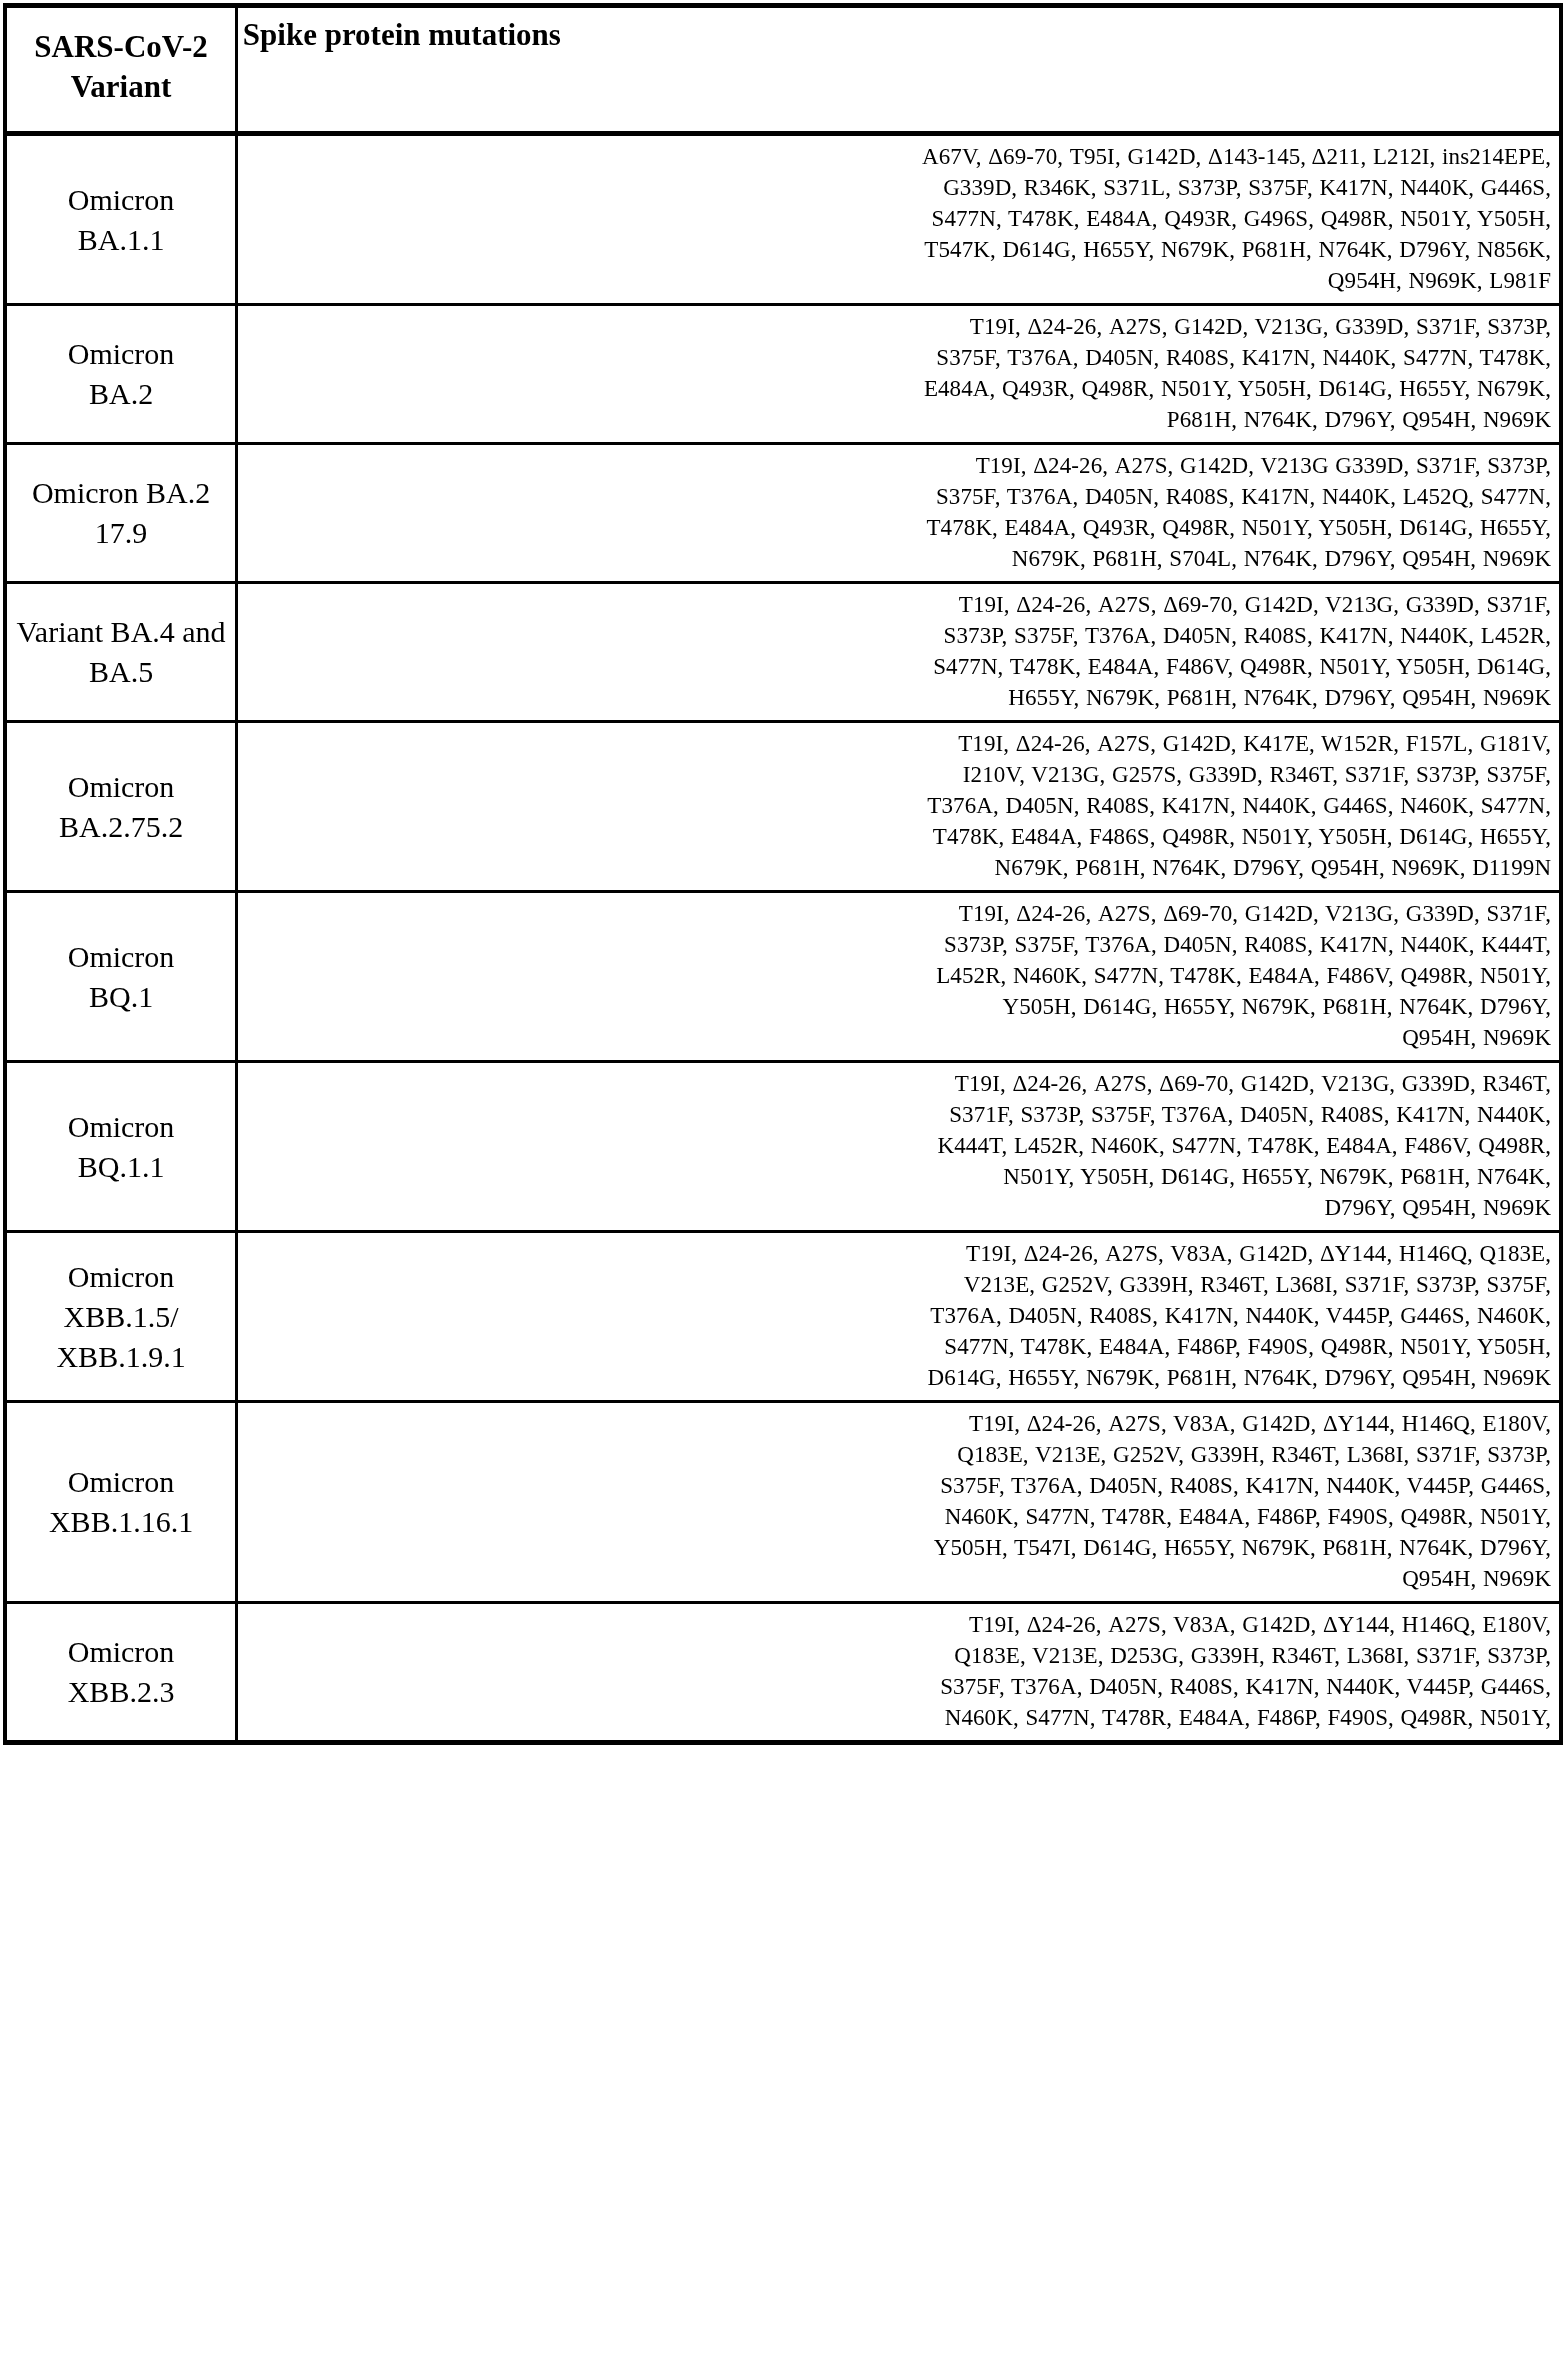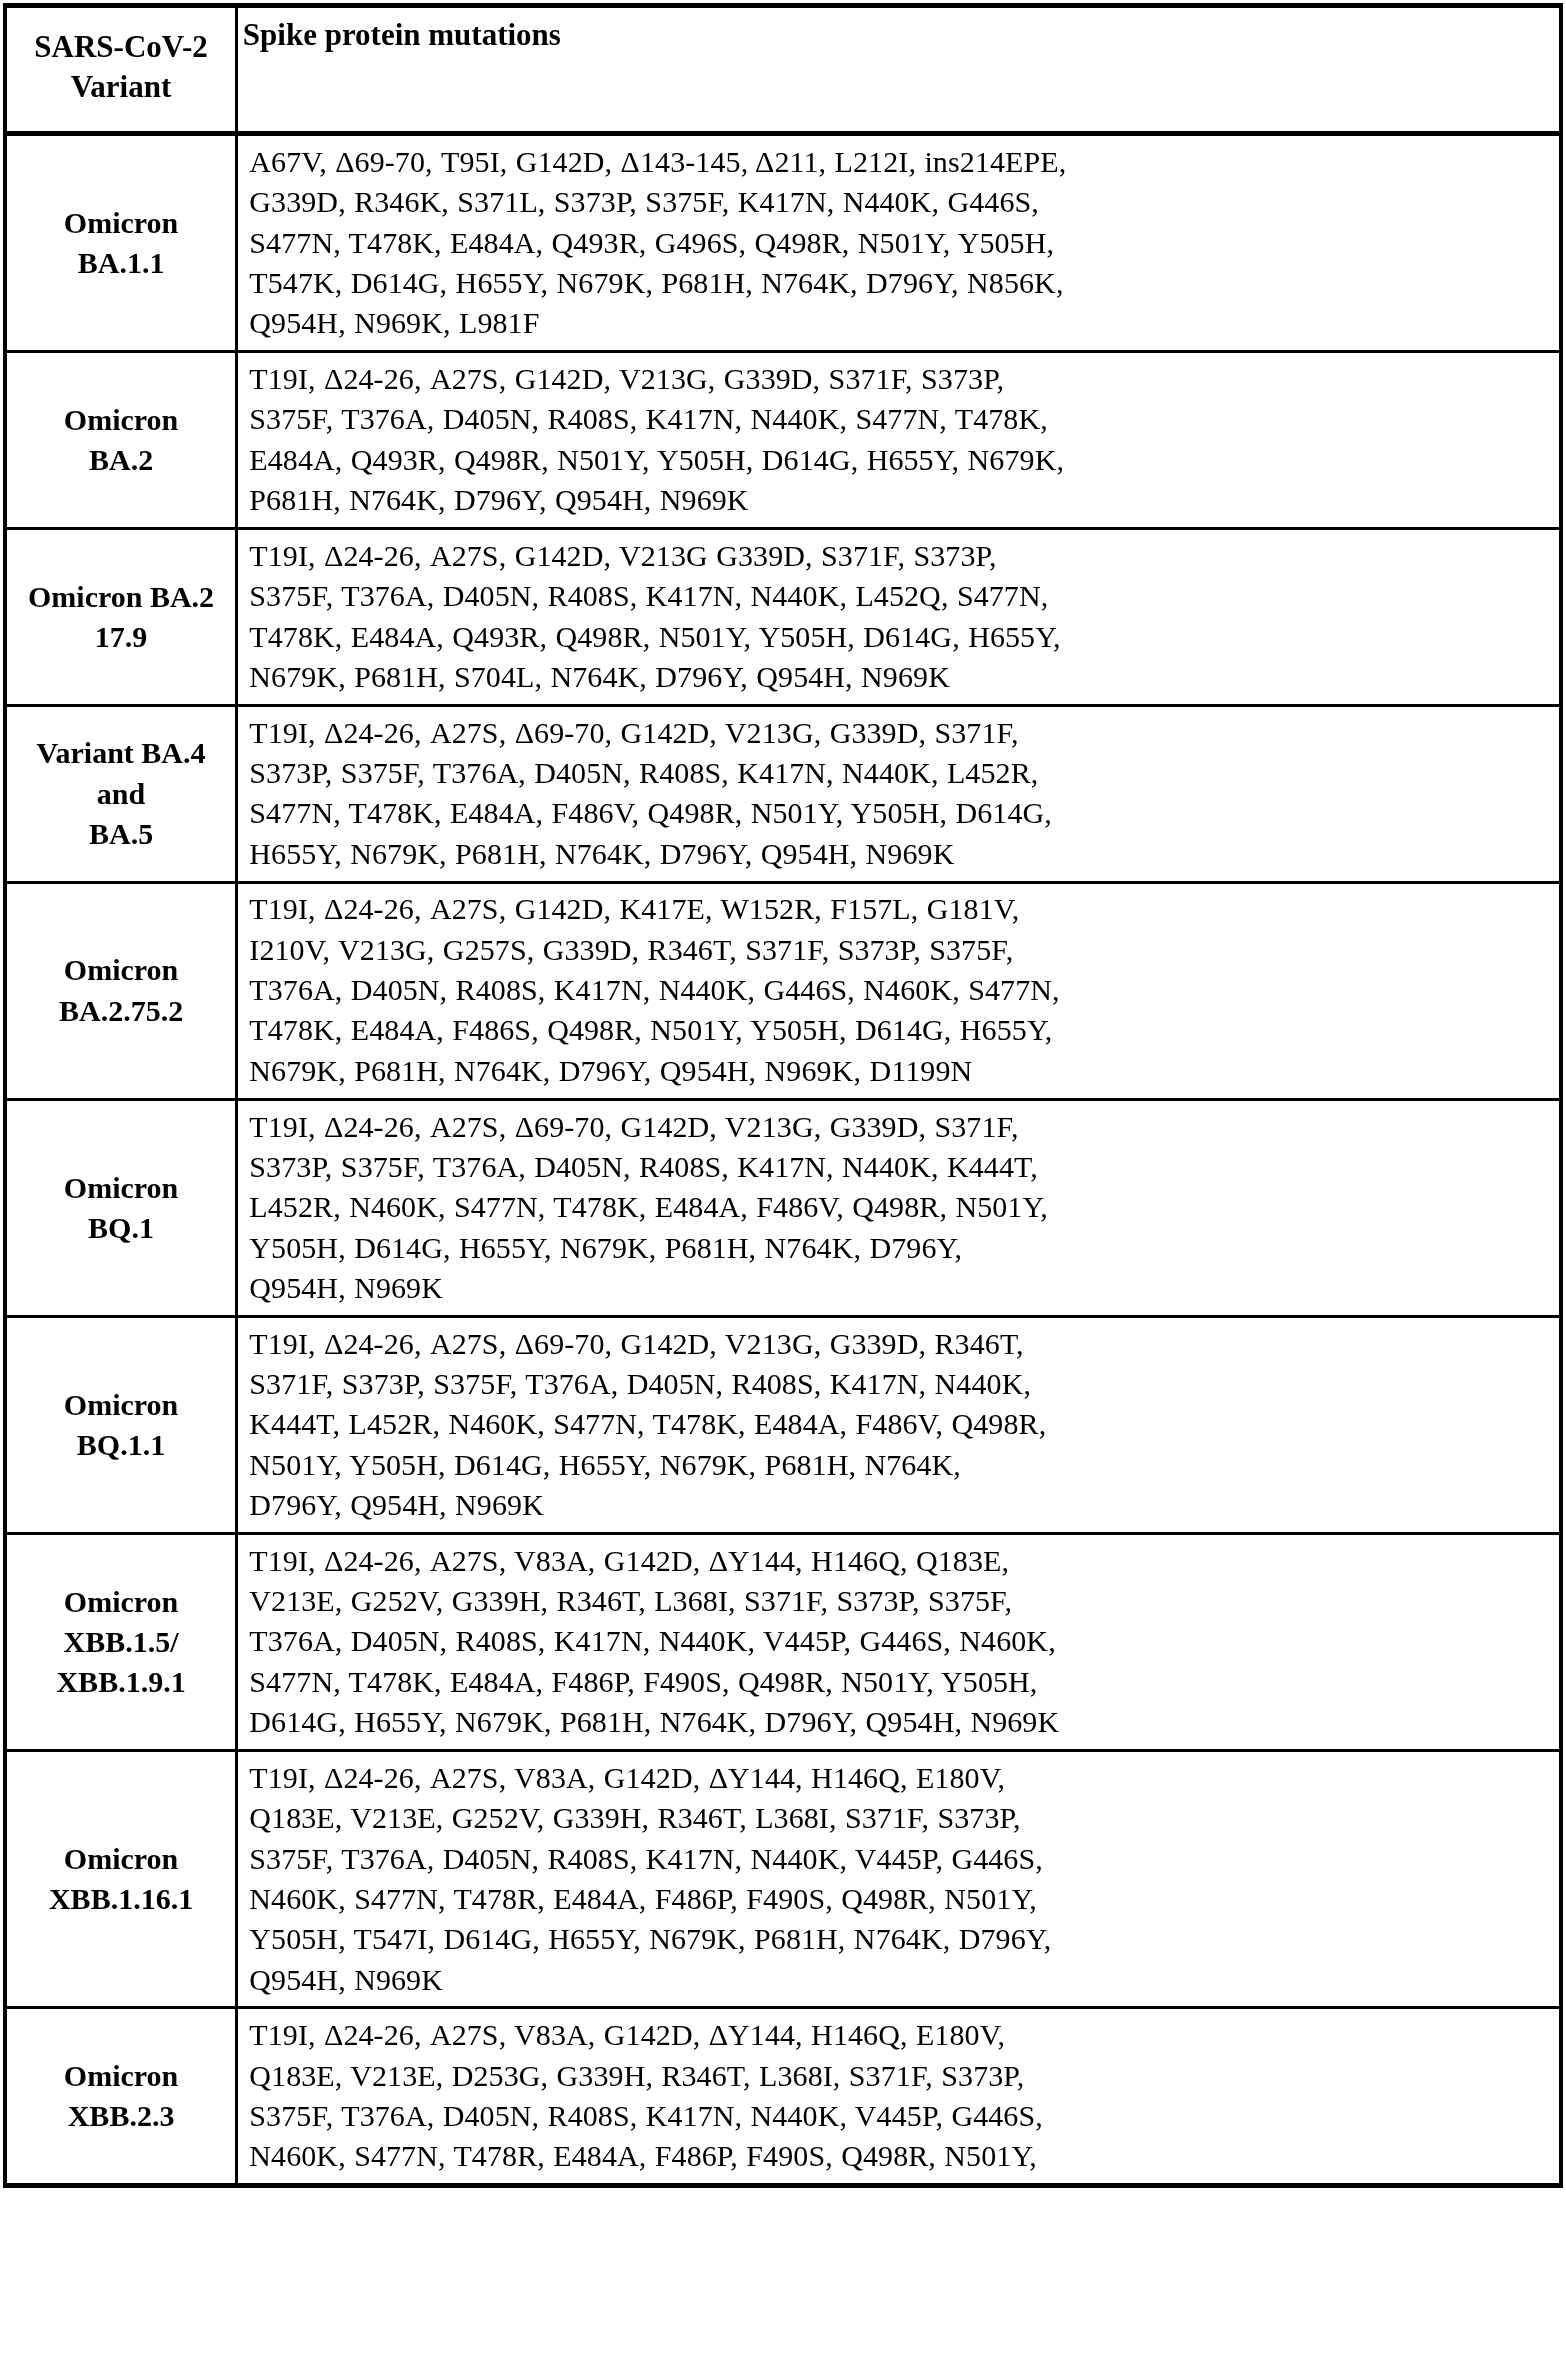--- a/index.html
+++ b/index.html
@@ -65,31 +65,31 @@
   }
 
   tbody td {
     vertical-align: middle;
     padding: 0;
   }
 
   td.variant-cell {
     border-right: 3.3px solid #000;
     text-align: center;
-    font-weight: bold;
+    font-weight: normal;
     font-size: 30px;
     line-height: 1.34;
     padding: 5px 3.3px;
     white-space: pre-line;
   }
 
   td.mutations-cell {
-    text-align: left;
+    text-align: right;
     font-weight: normal;
-    font-size: 30px;
+    font-size: 23px;
     line-height: 1.345;
     padding: 5.8px 8.2px 6.6px 11.5px;
     letter-spacing: 0.1px;
     word-spacing: 0.8px;
   }
 
   .mut-line {
     display: block;
     white-space: nowrap;
   }

